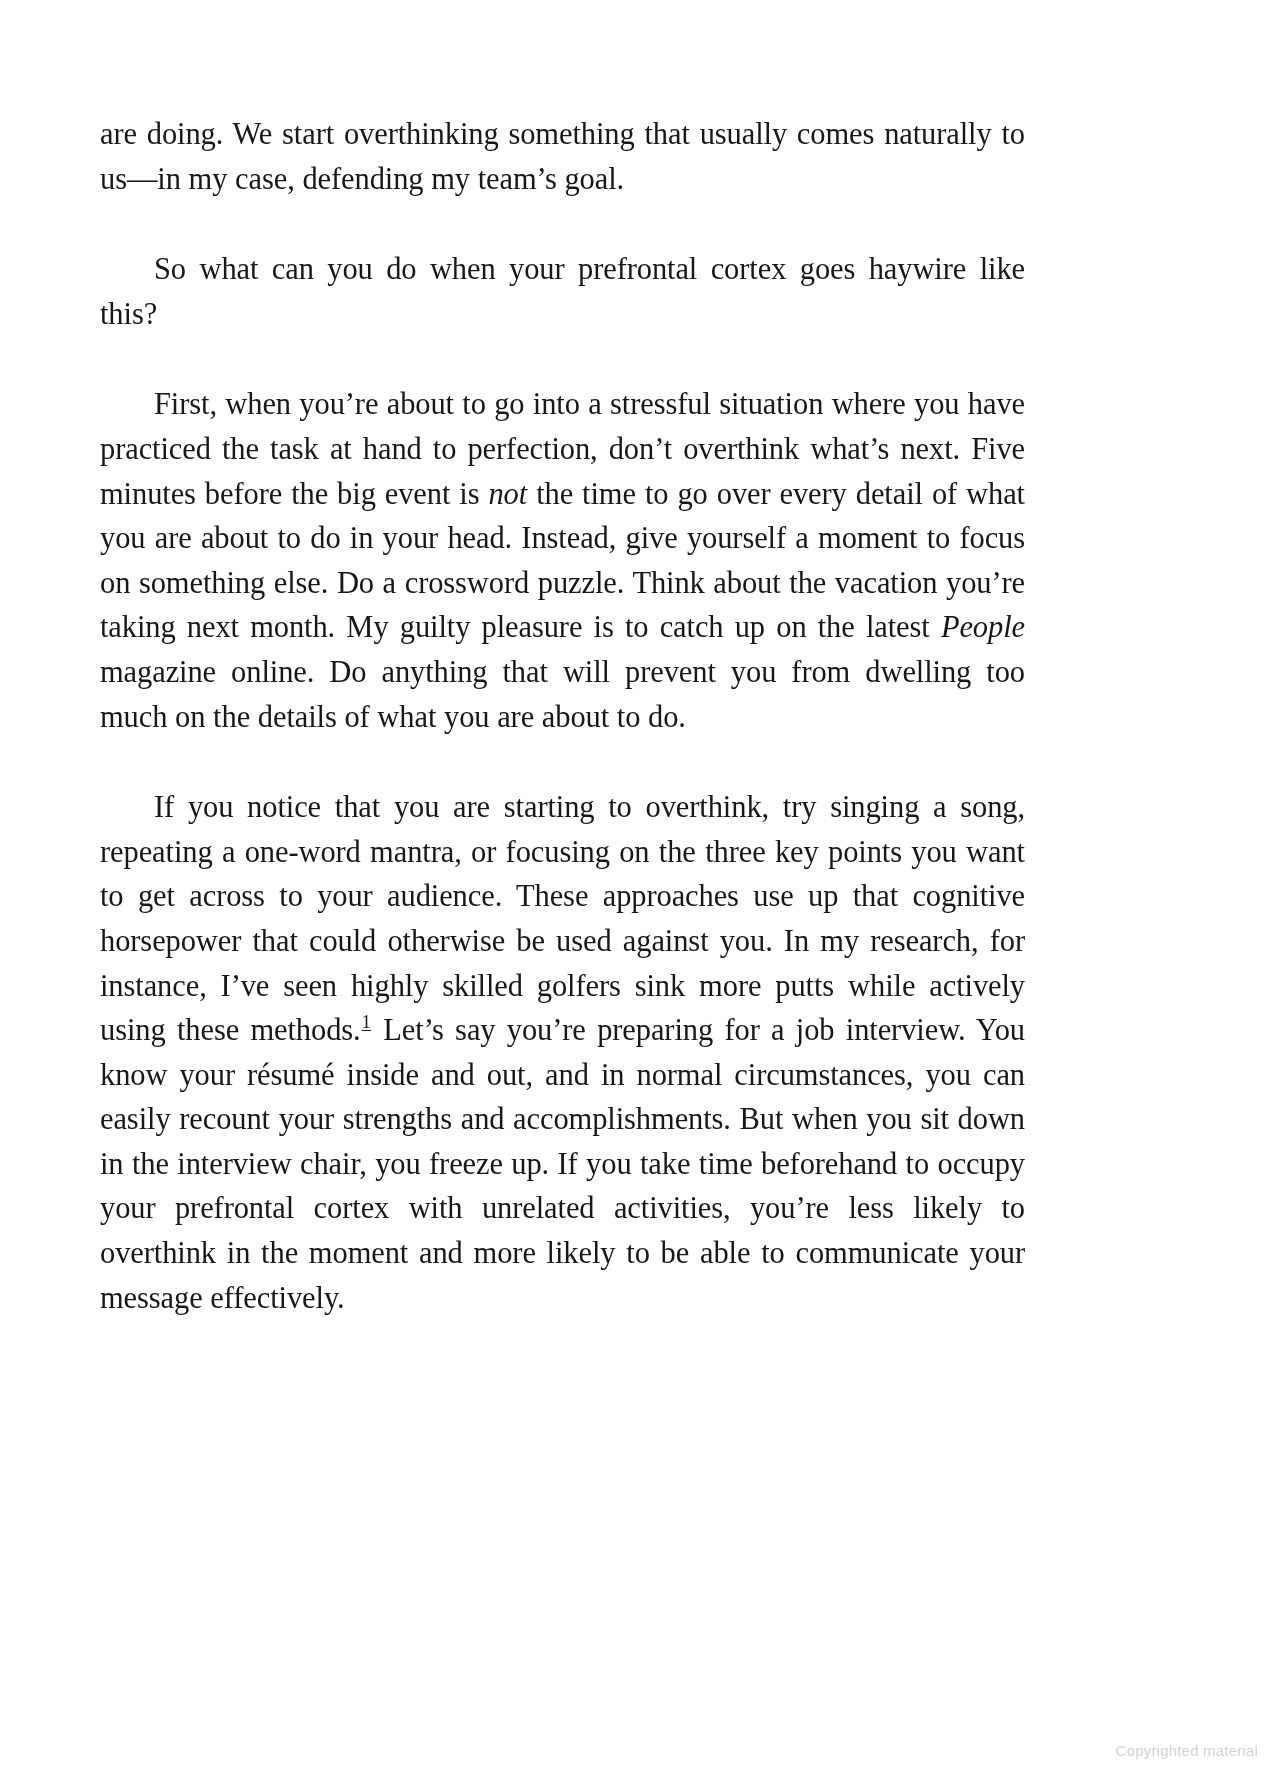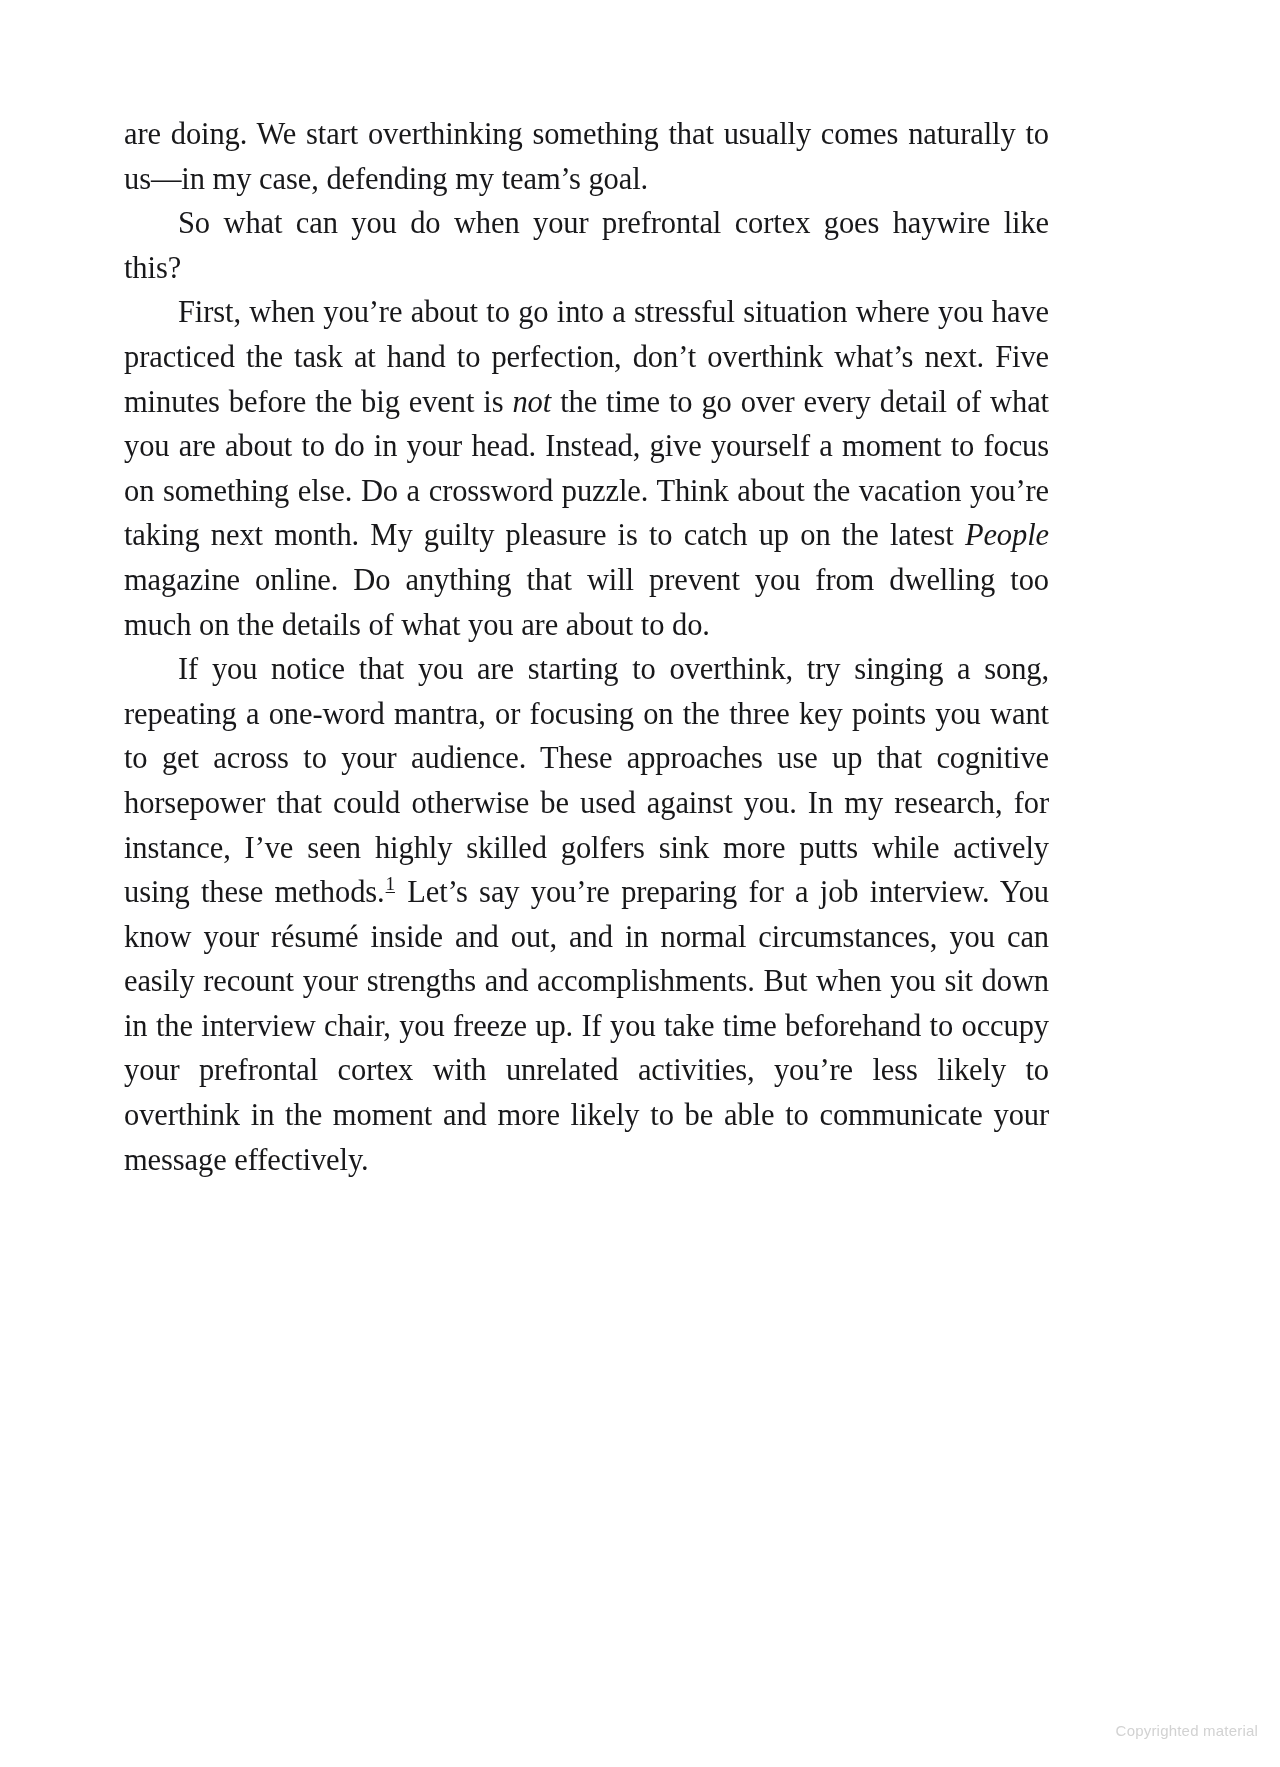--- a/index.html
+++ b/index.html
@@ -14,60 +14,61 @@
     height: 1767px;
     background: #ffffff;
     box-sizing: border-box;
     overflow: hidden;
     font-family: "Liberation Serif", "DejaVu Serif", serif;
     color: #18181a;
   }
 
   .text-column {
     position: absolute;
-    left: 124px;
+    left: 100px;
     top: 112px;
     width: 925px;
   }
 
   .para {
     margin: 0;
     text-align: justify;
     text-justify: inter-word;
     font-size: 30.5px;
     line-height: 44.6px;
     letter-spacing: -0.1px;
     word-spacing: 0.2px;
     color: #18181a;
     hyphens: none;
   }
 
   .para + .para {
     text-indent: 54px;
+    margin-top: 46px;
   }
 
   .para em {
     font-style: italic;
   }
 
   .footnote-ref {
     font-size: 0.62em;
     vertical-align: 0.62em;
     line-height: 0;
     text-decoration: underline;
     text-decoration-thickness: 1px;
     text-underline-offset: 1.5px;
     padding: 0 1px;
     color: #18181a;
   }
 
   .watermark {
     position: absolute;
     right: 22px;
-    bottom: 28px;
+    bottom: 8px;
     font-family: "Liberation Sans", "DejaVu Sans", sans-serif;
     font-size: 15px;
     letter-spacing: 0.2px;
     color: #d2d2d2;
     white-space: nowrap;
     user-select: none;
   }
 </style>
 </head>
 <body>

